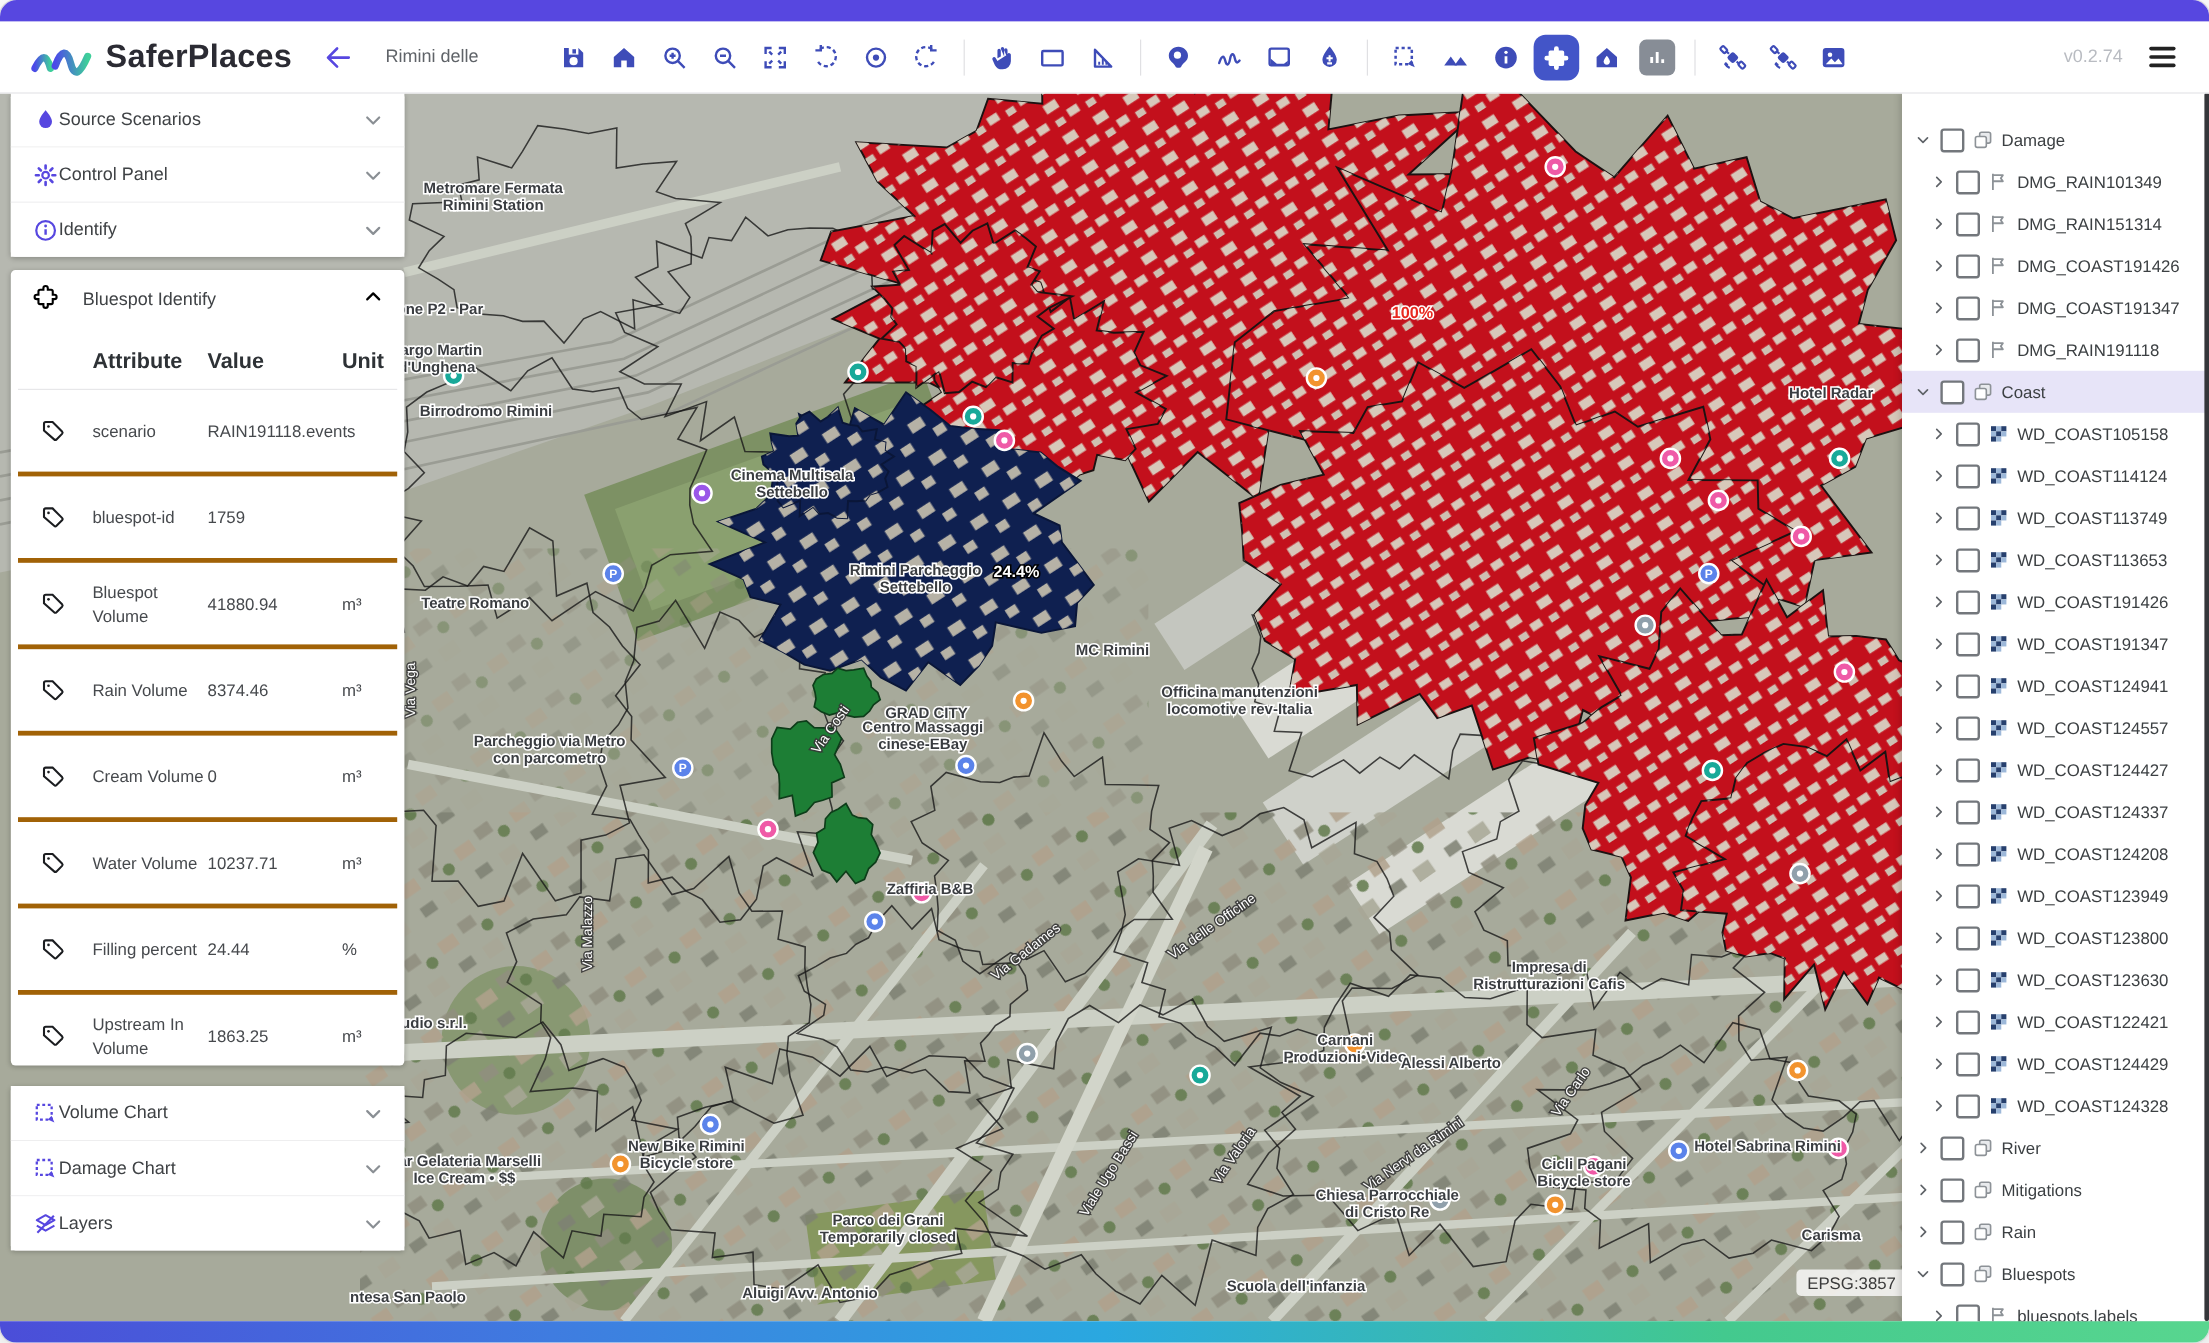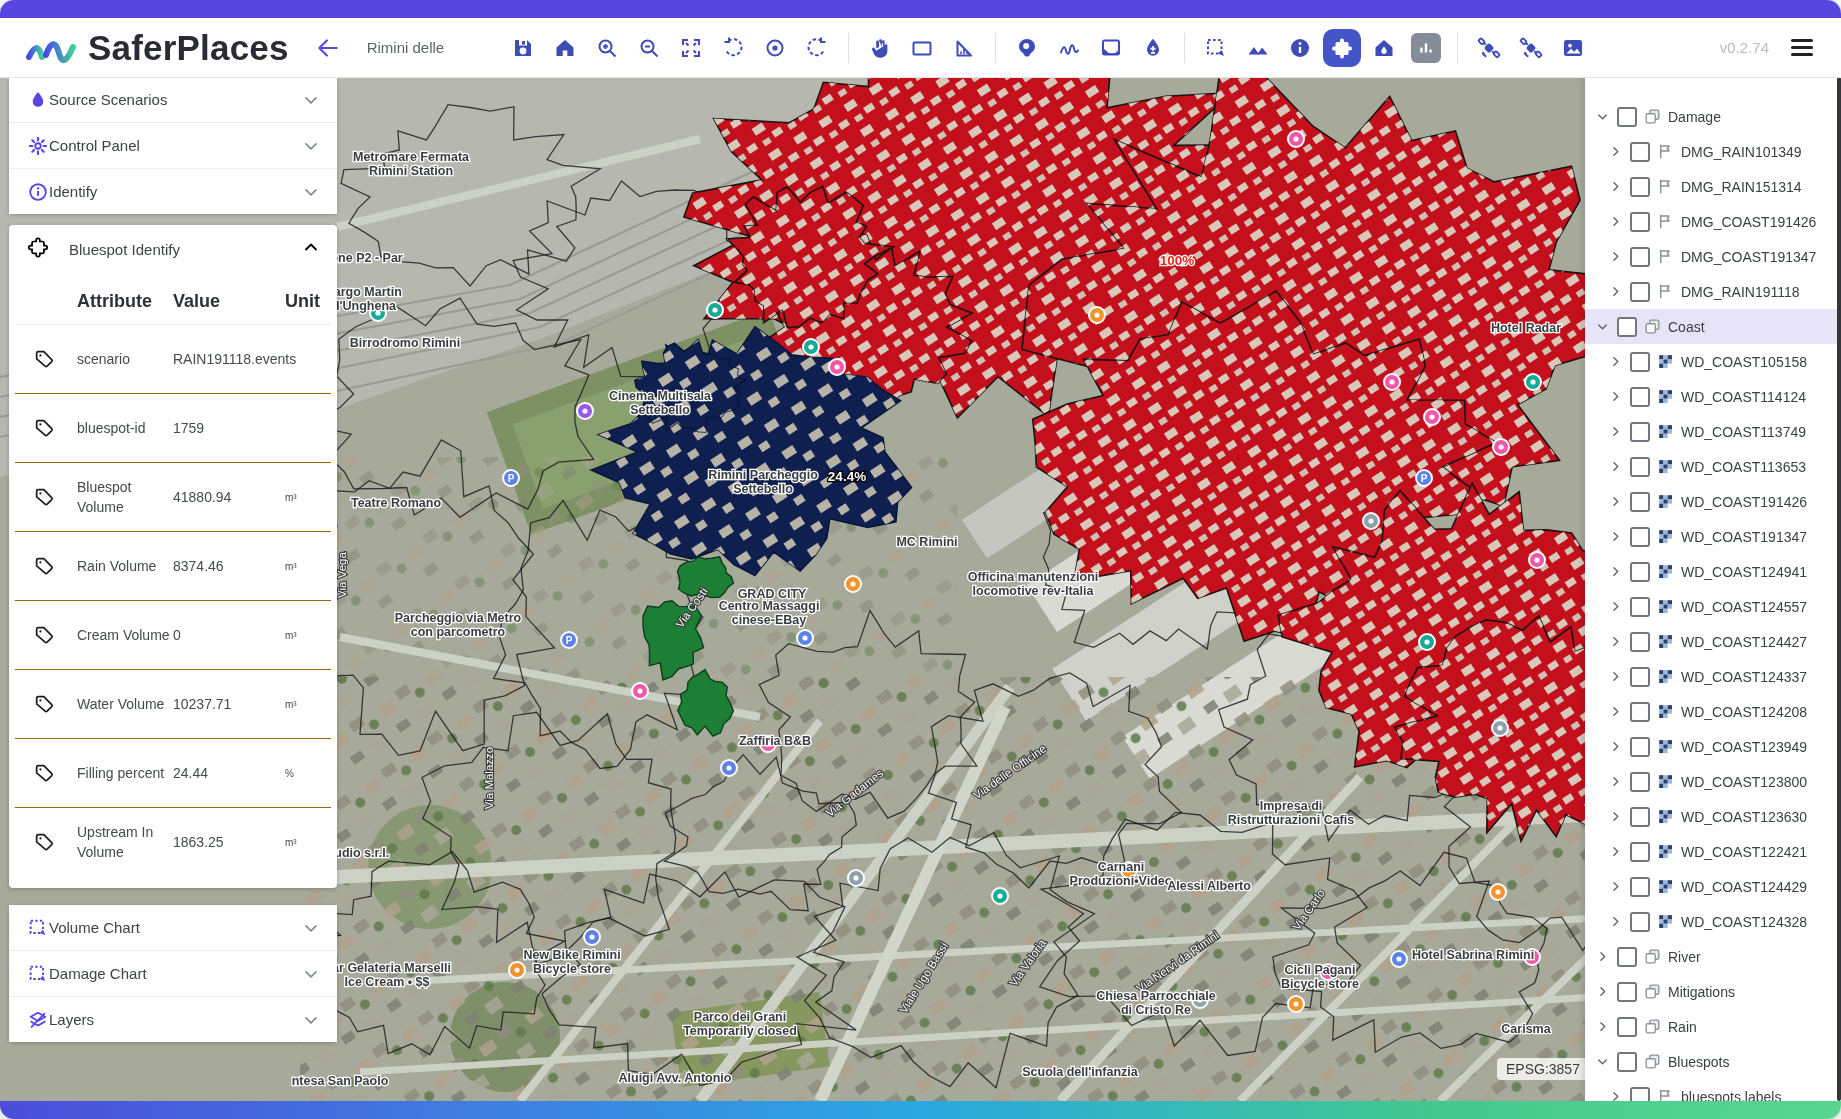--- a/index.html
+++ b/index.html
@@ -2,21 +2,21 @@
 <html><head>
 <meta charset="utf-8">
 <style>
   html,body{margin:0;padding:0;background:#fff;font-family:"Liberation Sans",sans-serif;}
   .app{position:relative;width:1841px;height:1119px;border-radius:14px;overflow:hidden;
        box-shadow:0 0 0 1px #d8d8dc,0 6px 24px rgba(0,0,0,.18);background:#fff;}
   .titlebar{position:absolute;top:0;left:0;right:0;height:18px;background:#5747e0;}
   .header{position:absolute;top:18px;left:0;right:0;height:59px;background:#fff;
           border-bottom:1px solid #e4e4e8;display:flex;align-items:center;z-index:40;}
   .logo{display:flex;align-items:center;gap:10px;padding-left:26px;}
-  .logo .name{font-size:35px;font-weight:bold;color:#2b2b33;letter-spacing:.2px;}
+  .logo .name{font-size:27px;font-weight:bold;color:#2b2b33;letter-spacing:.2px;}
   .back{margin-left:26px;cursor:pointer;display:flex;align-items:center;}
   .proj-title{margin-left:26px;font-size:15px;color:#5f6368;}
   .toolbar{display:flex;align-items:center;gap:4px;margin-left:60px;}
   .tool{width:38px;height:38px;display:flex;align-items:center;justify-content:center;
         color:#3e4cb8;border-radius:10px;cursor:pointer;}
   .tool.active{background:#4355c8;color:#fff;}
   .tool.graybg .iconbg{background:#878d96;border-radius:6px;width:30px;height:30px;
         display:flex;align-items:center;justify-content:center;color:#fff;}
   .tb-divider{width:1px;height:30px;background:#e0e0e3;margin:0 8px;}
   .header-right{margin-left:auto;display:flex;align-items:center;gap:18px;padding-right:24px;}
@@ -38,25 +38,25 @@
   .prow:last-child{border-bottom:none;justify-content:center;}
   .prow .plabel{font-size:15px;color:#3f4245;flex:1;}
   .prow .picon{color:#5747e0;display:flex;}
   .prow .chev{color:#8a8f94;display:flex;}
   .bs-head{height:48px;display:flex;align-items:center;padding:0 16px 0 18px;gap:20px;cursor:pointer;}
   .bs-table{padding:4px 6px 0 6px;}
   .bs-hrow{display:grid;grid-template-columns:56px 96px 112px 1fr;align-items:center;
            padding:14px 6px 12px 6px;border-bottom:1px solid #e7e7e9;}
   .bs-hrow div{font-size:18px;font-weight:bold;color:#2e3236;}
   .bs-row{display:grid;grid-template-columns:56px 96px 112px 1fr;align-items:center;
-          padding:13px 6px;border-bottom:1px solid #a16207;min-height:42px;}
+          padding:13px 6px;border-bottom:4px solid #a16207;min-height:42px;}
   .bs-row:last-child{border-bottom:none;}
   .bs-row .attr{font-size:14px;color:#46494d;line-height:1.45;}
   .bs-row .val{font-size:14px;color:#46494d;}
-  .bs-row .unit{font-size:10px;color:#46494d;}
+  .bs-row .unit{font-size:14px;color:#46494d;}
   .bs-row .tag{color:#1b1d20;display:flex;padding-left:12px;}
   
   .rside{position:absolute;right:0;top:0;width:256px;height:100%;background:#fff;
          box-shadow:-2px 0 6px rgba(0,0,0,.15);z-index:30;padding-top:22px;box-sizing:border-box;}
   .trow{height:35px;display:flex;align-items:center;gap:6px;padding-left:10px;cursor:pointer;}
   .trow.child{padding-left:23px;}
   .trow.selected{background:#e7e4f8;}
   .trow .tchev{width:16px;display:flex;color:#5f6368;}
   .trow .tcheck{width:16px;height:16px;border:2px solid #73777c;border-radius:3px;background:#fff;
                 flex:none;cursor:pointer;}

